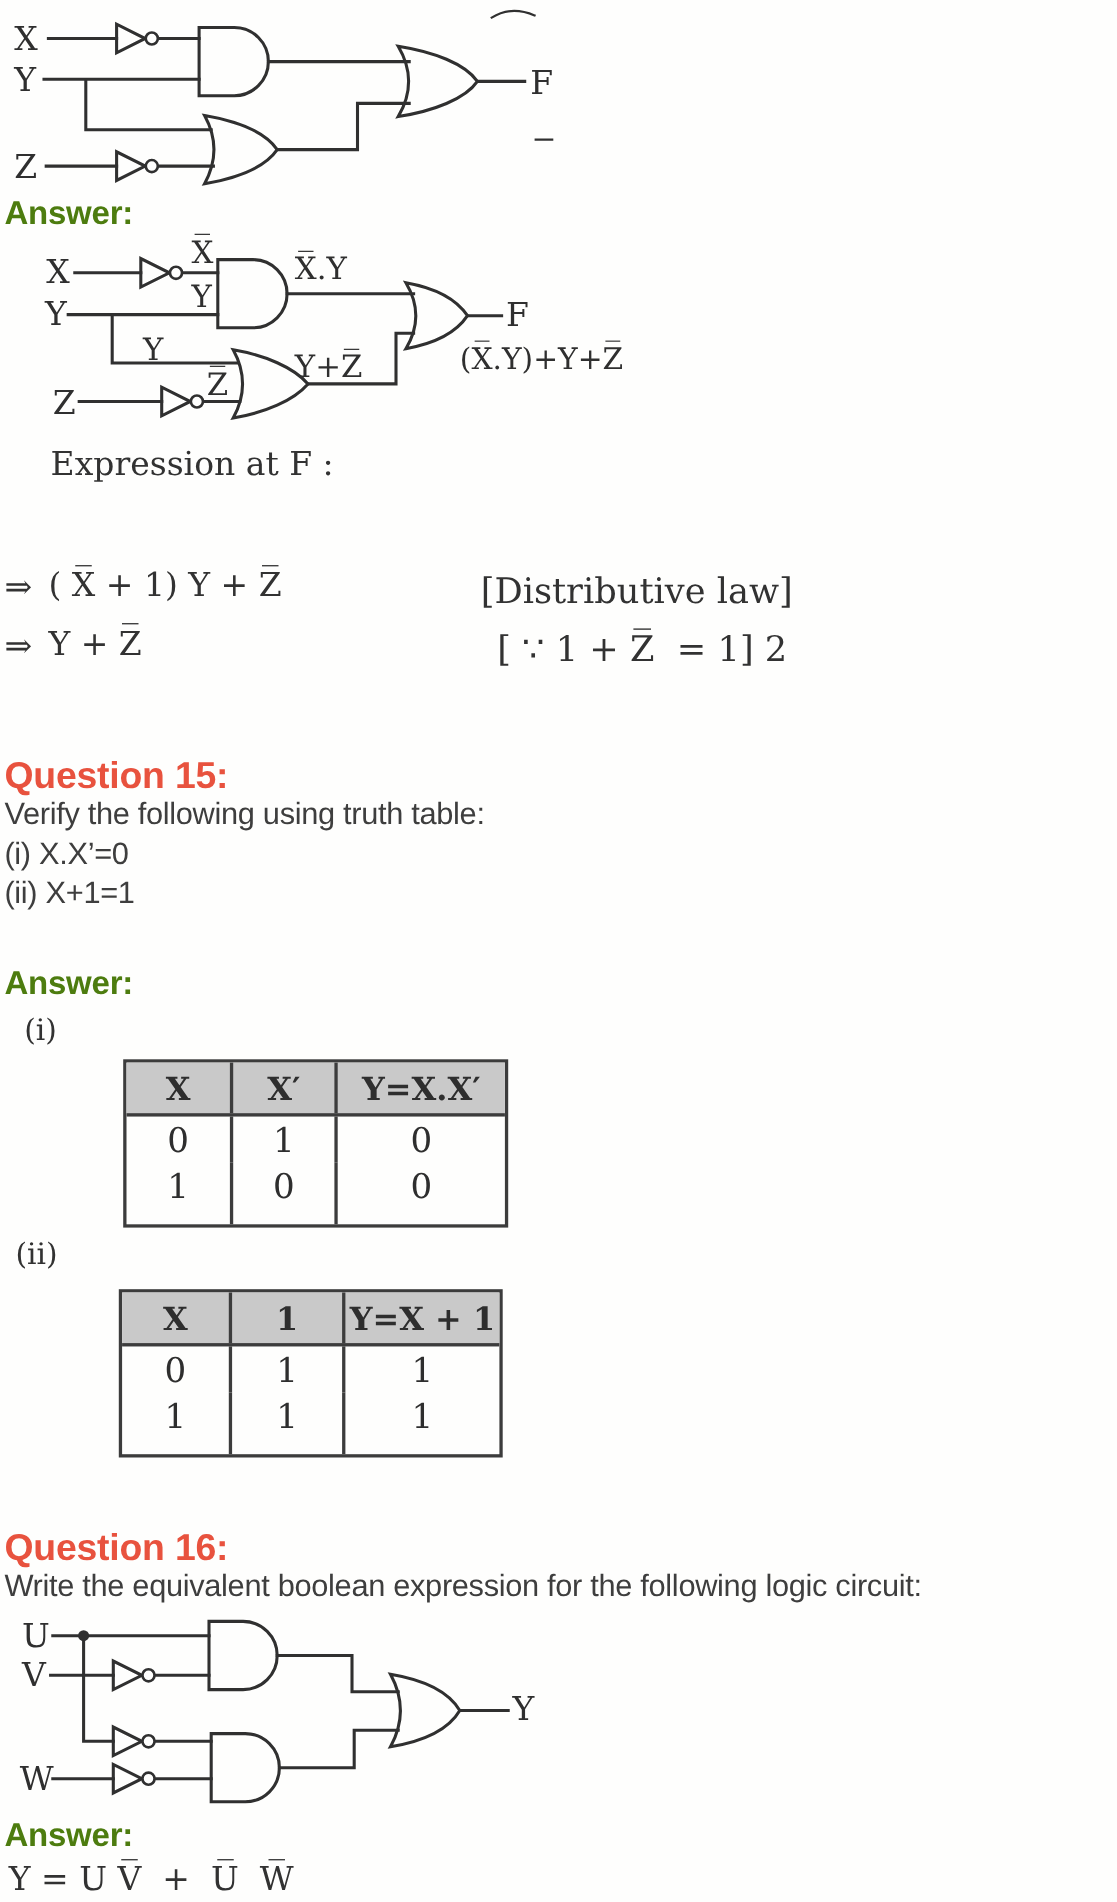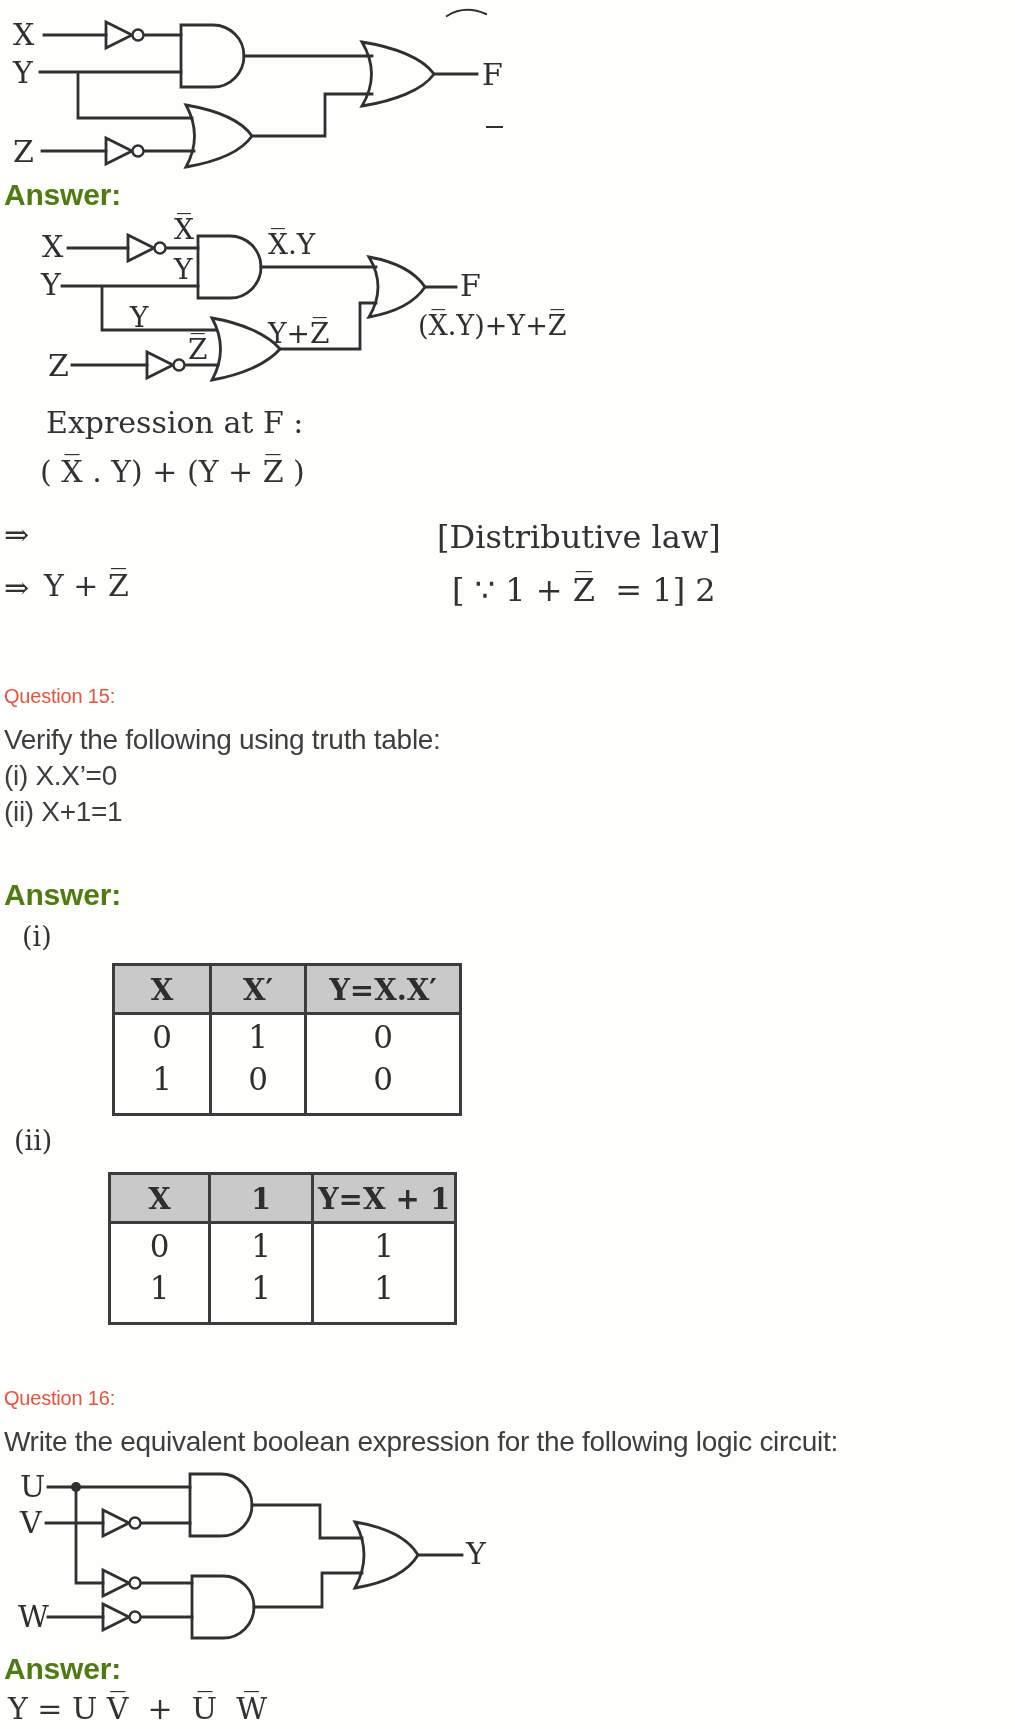--- a/index.html
+++ b/index.html
@@ -4,21 +4,21 @@
 <style>
   * { margin:0; padding:0; box-sizing:border-box; }
   html,body { background:#ffffff; }
   .page {
     position:relative; width:1015px; height:1729px;
     background:#fefefd; overflow:hidden;
     font-family:"Liberation Sans", sans-serif;
   }
   .abs { position:absolute; white-space:pre; line-height:1.25; }
   .h-green { color:#4d7c0f; font-weight:bold; font-size:30px; letter-spacing:-0.2px; }
-  .h-red   { color:#e8523e; font-weight:normal; font-size:20px; letter-spacing:-0.2px; }
+  .h-red   { color:#e8523e; font-weight:bold; font-size:34px; letter-spacing:-0.2px; }
   .body-text { color:#3e3e3e; font-size:28px; letter-spacing:-0.3px; }
   .math    { font-family:"DejaVu Serif","Liberation Serif",serif; color:#323232; font-size:30px; }
   .math-sm { font-family:"DejaVu Serif","Liberation Serif",serif; color:#323232; font-size:32px; }
   .roman   { font-family:"DejaVu Serif","Liberation Serif",serif; color:#323232; font-size:27px; }
 
   .ckt { position:absolute; }
   .ckt path, .ckt polyline { stroke:#303030; stroke-width:2.8; fill:none; stroke-linecap:square; }
   .ckt .thin { stroke-width:2; }
   .ckt circle.bubble { stroke:#303030; stroke-width:2.4; fill:#fefefd; }
   .ckt circle.dot { fill:#303030; stroke:none; }
@@ -77,23 +77,23 @@
     <text class="lbl28" x="146" y="71">Y</text>
     <text class="lbl28" x="102" y="119">Y</text>
     <text class="lbl28" x="160" y="151">Z̅</text>
     <text class="lbl28" x="240" y="46">X̅.Y</text>
     <text class="lbl28" x="240" y="135">Y+Z̅</text>
     <text class="lbl30" x="432" y="88">F</text>
     <text class="lbl27" x="390" y="127">(X̅.Y)+Y+Z̅</text>
   </svg>
 
   <div class="abs math" style="left:46px; top:404px;">Expression at F :</div>
-  <div class="abs math" style="left:40px; top:453px;">( X̅ . Y) + (Y + Z̅ )</div>
 
   <div class="abs math" style="left:4px; top:516px;">⇒</div>
+  <div class="abs math" style="left:44px; top:514px;">( X̅ + 1) Y + Z̅</div>
   <div class="abs math-sm" style="left:437px; top:517px;">[Distributive law]</div>
 
   <div class="abs math" style="left:4px; top:569px;">⇒</div>
   <div class="abs math" style="left:44px; top:567px;">Y + Z̅</div>
   <div class="abs math-sm" style="left:452px; top:570px;text-align:right;">[ ∵ 1 + Z̅  = 1] 2</div>
 
   <div class="abs h-red" style="left:4px; top:684px;">Question 15:</div>
   <div class="abs body-text" style="left:4px; top:722px;">Verify the following using truth table:</div>
   <div class="abs body-text" style="left:4px; top:758px;">(i) X.X’=0</div>
   <div class="abs body-text" style="left:4px; top:794px;">(ii) X+1=1</div>

